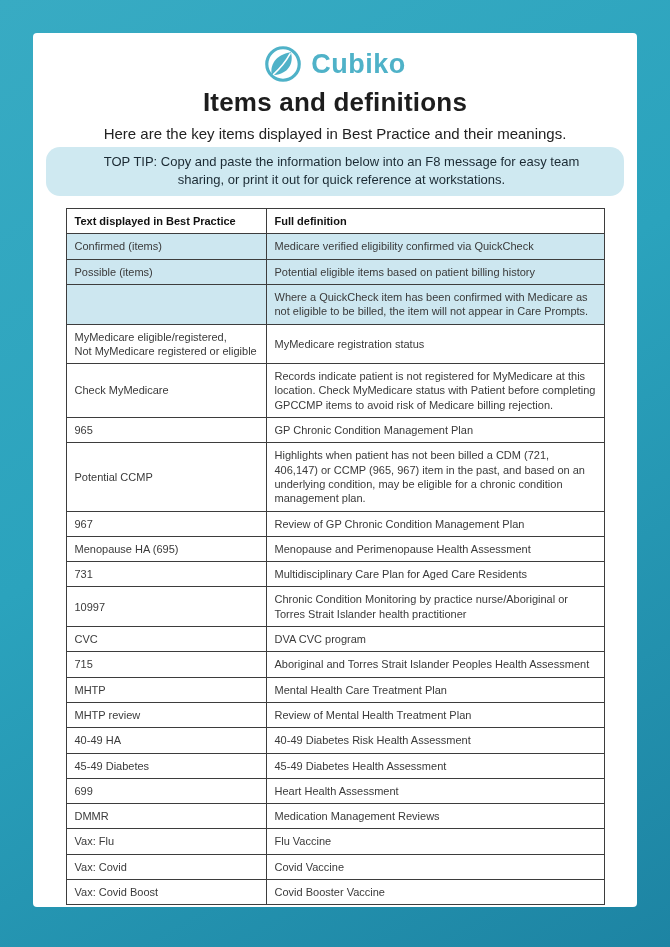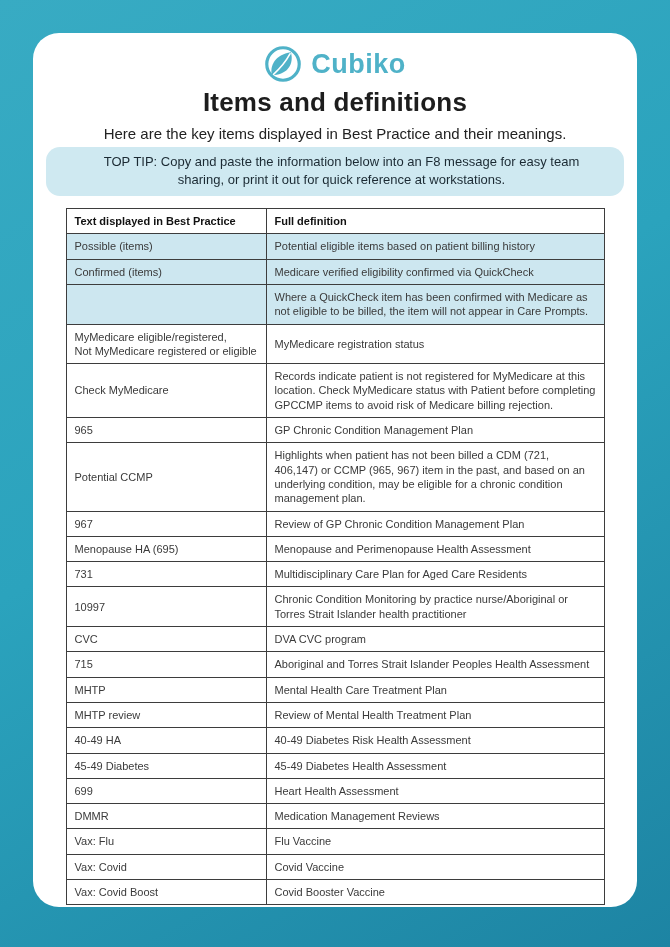--- a/index.html
+++ b/index.html
@@ -17,21 +17,21 @@
   body{
     font-family:"Liberation Sans", sans-serif;
     background:linear-gradient(150deg,var(--background-top) 0%,#2ba3bd 45%,var(--background-bottom) 100%);
     position:relative;
     overflow:hidden;
   }
   .card{
     position:absolute;
     left:33px; top:33px; right:33px; bottom:40px;
     background:#ffffff;
-    border-radius:26px;
+    border-radius:4px;
     padding-top:8px;
   }
   .brand-row{
     display:flex;
     align-items:center;
     justify-content:center;
     gap:9px;
     margin-top:2px;
     height:42px;
   }
@@ -118,27 +118,27 @@
         <col class="c2">
       </colgroup>
     <thead>
       <tr>
         <th>Text displayed in Best Practice</th>
         <th>Full definition</th>
       </tr>
     </thead>
     <tbody>
   <tr class="highlight">
+    <td class="col-item">Confirmed (items)</td>
+    <td class="col-def">Medicare verified eligibility confirmed via QuickCheck</td>
+  </tr>
+
+  <tr class="highlight">
     <td class="col-item">Possible (items)</td>
     <td class="col-def">Potential eligible items based on patient billing history</td>
-  </tr>
-
-  <tr class="highlight">
-    <td class="col-item">Confirmed (items)</td>
-    <td class="col-def">Medicare verified eligibility confirmed via QuickCheck</td>
   </tr>
 
   <tr class="highlight">
     <td class="col-item"></td>
     <td class="col-def">Where a QuickCheck item has been confirmed with Medicare as not eligible to be billed, the item will not appear in Care Prompts.</td>
   </tr>
 
   <tr>
     <td class="col-item">MyMedicare eligible/registered,
 Not MyMedicare registered or eligible</td>

